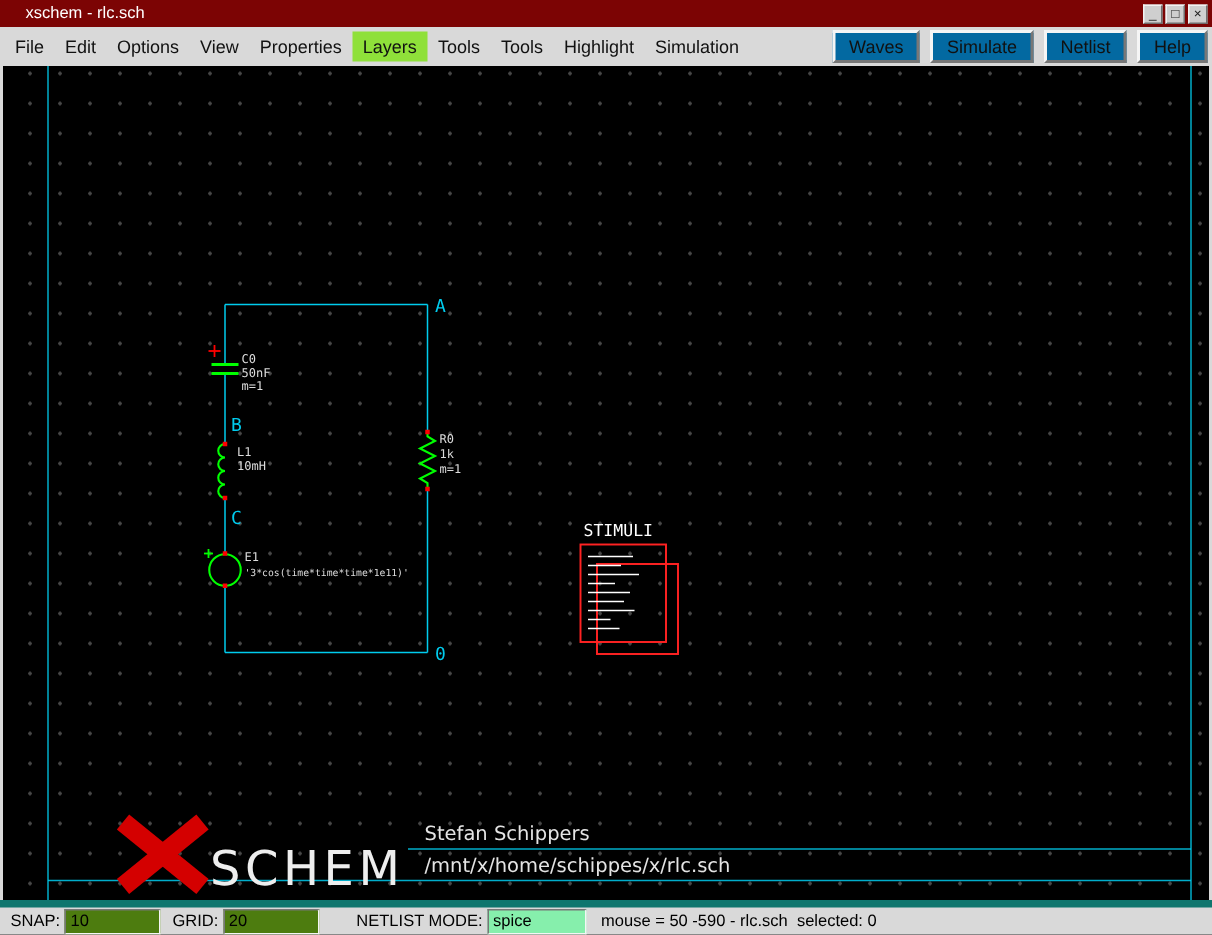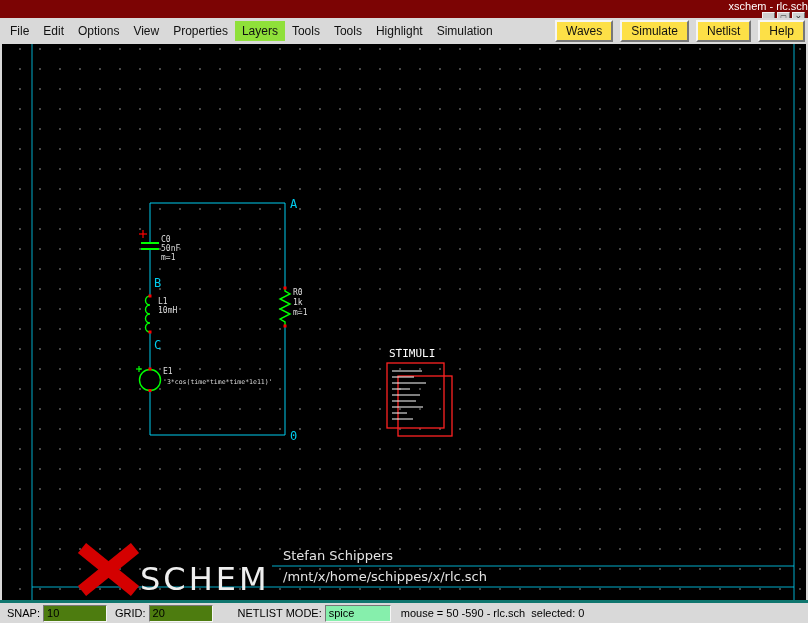--- a/index.html
+++ b/index.html
@@ -1,33 +1,33 @@
 <!DOCTYPE html>
 <html><head>
 <meta charset="utf-8">
 <style>
   html,body{margin:0;padding:0;}
   body{width:808px;height:623px;position:relative;background:#d9d9d9;overflow:hidden;
        font-family:"Liberation Sans",sans-serif;}
 
   
   .titlebar{position:absolute;top:0;left:0;right:0;height:18px;background:#7c0404;
-            color:#fff;display:flex;align-items:flex-end;font-size:11px;padding-left:17px;box-sizing:border-box;flex-direction:column;}
+            color:#fff;display:flex;align-items:center;font-size:11px;padding-left:17px;box-sizing:border-box;}
   .win-controls{margin-left:auto;display:flex;gap:2px;margin-right:3px;}
   .win-btn{width:13px;height:13px;background:#cfcfcf;border:1px solid;
            border-color:#f2f2f2 #6f6f6f #6f6f6f #f2f2f2;font-size:9px;line-height:11px;
            text-align:center;color:#222;box-sizing:border-box;cursor:default;}
 
   
   .menubar{position:absolute;top:18px;left:0;right:0;height:26px;background:#d9d9d9;
            display:flex;align-items:center;font-size:12px;color:#111;padding:0 3px;}
   .menu-item{padding:3px 7px;cursor:default;}
   .menu-item.active{background:#8fe03a;}
   .menubar-spacer{flex:1;}
-  .tk-button{background:#fde047;border:2px solid;border-color:#f5f5f5 #777 #777 #f5f5f5;
+  .tk-button{background:#0369a1;border:2px solid;border-color:#f5f5f5 #777 #777 #f5f5f5;
              font:12px "Liberation Sans",sans-serif;padding:2px 9px;margin-left:7px;color:#111;}
 
   
   .canvas{position:absolute;top:44px;left:2px;width:804px;height:556px;background:#000;
           background-image:radial-gradient(#474747 1px,transparent 1.4px);
           background-size:20px 20px;background-position:8px 15px;}
   .canvas svg{position:absolute;left:0;top:0;}
 
   .wire{stroke:#00ccee;stroke-width:1;}
   .frame{stroke:#00ccee;stroke-width:1;opacity:.85;}
@@ -41,21 +41,21 @@
   .expr{font-size:6.5px;}
   .stim-label{fill:#ffffff;font:11px "DejaVu Sans Mono",monospace;}
   .stim-rect{stroke:#ff2222;stroke-width:1.3;fill:none;}
   .stim-line{stroke:#ffffff;stroke-width:1;}
   .logo-x{stroke:#d40000;stroke-width:13;}
   .logo-text{fill:#eeeeee;font:32px "DejaVu Sans",sans-serif;letter-spacing:3px;}
   .tb-text{fill:#e4e4e4;font:13px "DejaVu Sans",sans-serif;}
 
   
   .statusbar{position:absolute;left:0;right:0;bottom:0;height:23px;background:#d9d9d9;
-             border-top:3px solid #0f766e;display:flex;align-items:center;font-size:11px;
+             border-top:5px solid #0f766e;display:flex;align-items:center;font-size:11px;
              padding:0 5px;color:#000;box-sizing:border-box;}
   .sb-label{margin:0 3px 0 2px;white-space:pre;}
   .sb-entry{height:15px;border:1px solid;border-color:#777 #f5f5f5 #f5f5f5 #777;
             font:11px "Liberation Sans",sans-serif;padding:0 3px;color:#000;}
   .sb-entry.green{background:#4d7c0f;width:56px;}
   .sb-entry.plain{background:#86efac;width:58px;}
   .sb-mouse{margin-left:10px;white-space:pre;}
 </style>
 </head>
 <body>

